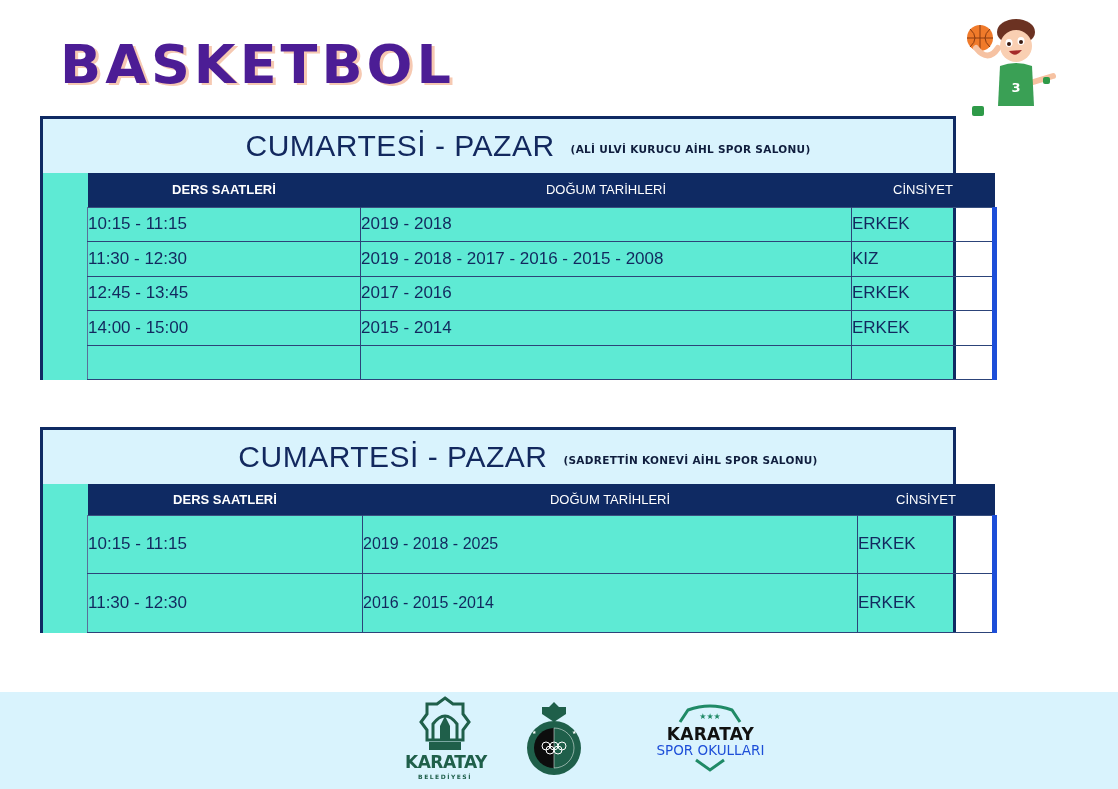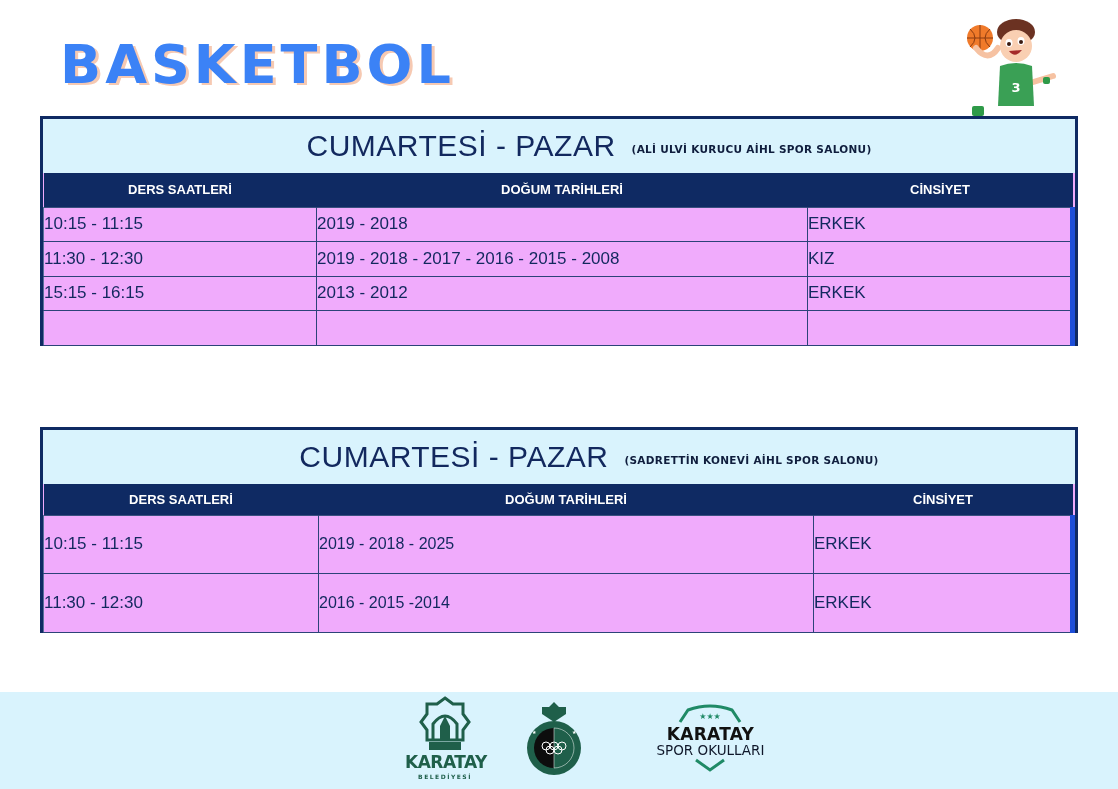--- a/index.html
+++ b/index.html
@@ -2,53 +2,53 @@
 <html><head>
   <meta charset="utf-8">
   <style>
     * { box-sizing: border-box; margin: 0; padding: 0; }
     html, body { width: 1118px; height: 789px; background: #ffffff; overflow: hidden; }
     body { position: relative; font-family: "Liberation Sans", sans-serif; color: #12285e; }
 
     .page-title {
       position: absolute; left: 60px; top: 38px;
       font-family: "DejaVu Sans", sans-serif; font-weight: bold;
-      font-size: 54px; letter-spacing: 4px; color: #3b82f6;
+      font-size: 54px; letter-spacing: 4px; color: #4c1d95;
       text-shadow: 3px 2px 0 #f6c9b2;
       line-height: 1;
     }
 
     .mascot { position: absolute; left: 958px; top: 8px; width: 110px; height: 110px; }
 
     .schedule {
-      position: absolute; left: 40px; width: 1038px;
+      position: absolute; left: 40px; width: 916px;
       border: 3px solid #0f2a63; border-bottom: none;
-      background: #f0abfc;
+      background: #5eead4;
     }
     .schedule.t1 { top: 116px; }
     .schedule.t2 { top: 427px; }
 
     .band {
       height: 54px; background: #d9f3fd;
       display: flex; align-items: center; justify-content: center;
       position: relative;
     }
     .band .day {
       font-size: 30px; color: #12285e; letter-spacing: 0.5px;
       margin-left: 60px;
     }
     .band .venue {
       font-family: "DejaVu Sans", sans-serif; font-weight: bold;
       font-size: 10.5px; color: #0f1d3d; margin-left: 16px; letter-spacing: 0.3px;
       margin-top: 6px;
     }
 
-    .grid { width: 100%; border-collapse: collapse; table-layout: fixed; }
+    .grid { width: 100%; border-collapse: collapse; table-layout: fixed; margin-left: 44px; }
     .grid th {
-      background: #0f2a63; color: #fff; font-weight: bold;
+      background: #0f2a63; color: #fff; font-weight: normal;
       font-size: 13px; height: 34px; text-align: center;
     }
     .grid th.first { font-weight: bold; }
     .grid td {
       text-align: left; font-size: 17px; color: #12285e;
       border: 1px solid #2c4379; border-top: 1px solid #3a507f;
     }
     .grid td:first-child { border-left: 1px solid #5a6f9a; }
     .grid td:last-child { border-right: 5px solid #1d4ed8; }
 
@@ -73,21 +73,21 @@
     }
     .logo-club { left: 526px; top: 8px; width: 56px; height: 80px; }
     .logo-okul { left: 638px; top: 10px; width: 145px; height: 72px; text-align: center; }
     .logo-okul .brand {
       position: absolute; left: 0; right: 0; top: 22px;
       font-family: "DejaVu Sans", sans-serif; font-weight: bold; font-size: 17px; color: #111;
       letter-spacing: 0.3px;
     }
     .logo-okul .tag {
       position: absolute; left: 0; right: 0; top: 40px;
-      font-family: "DejaVu Sans", sans-serif; font-size: 13.5px; color: #0f172a;
+      font-family: "DejaVu Sans", sans-serif; font-size: 13.5px; color: #1d4ed8;
     }
   </style>
 </head>
 <body>
 
 <div class="page-title">BASKETBOL</div>
 
 <svg class="mascot" viewBox="0 0 110 110">
   <circle cx="22" cy="30" r="13" fill="#f07a2a"></circle>
   <path d="M9 30 H35 M22 17 V43 M12 21 Q22 30 12 39 M32 21 Q22 30 32 39" stroke="#8a3a10" stroke-width="1" fill="none"></path>
@@ -129,22 +129,27 @@
         <td>10:15 - 11:15</td>
         <td>2019 - 2018</td>
         <td>ERKEK</td>
       </tr>
       <tr>
         <td>11:30 - 12:30</td>
         <td>2019 - 2018 - 2017 - 2016 - 2015 - 2008</td>
         <td>KIZ</td>
       </tr>
       <tr>
-        <td>15:15 - 16:15</td>
-        <td>2013 - 2012</td>
+        <td>12:45 - 13:45</td>
+        <td>2017 - 2016</td>
+        <td>ERKEK</td>
+      </tr>
+      <tr>
+        <td>14:00 - 15:00</td>
+        <td>2015 - 2014</td>
         <td>ERKEK</td>
       </tr>
       <tr>
         <td></td>
         <td></td>
         <td></td>
       </tr>
     </tbody>
   </table>
 </section>

